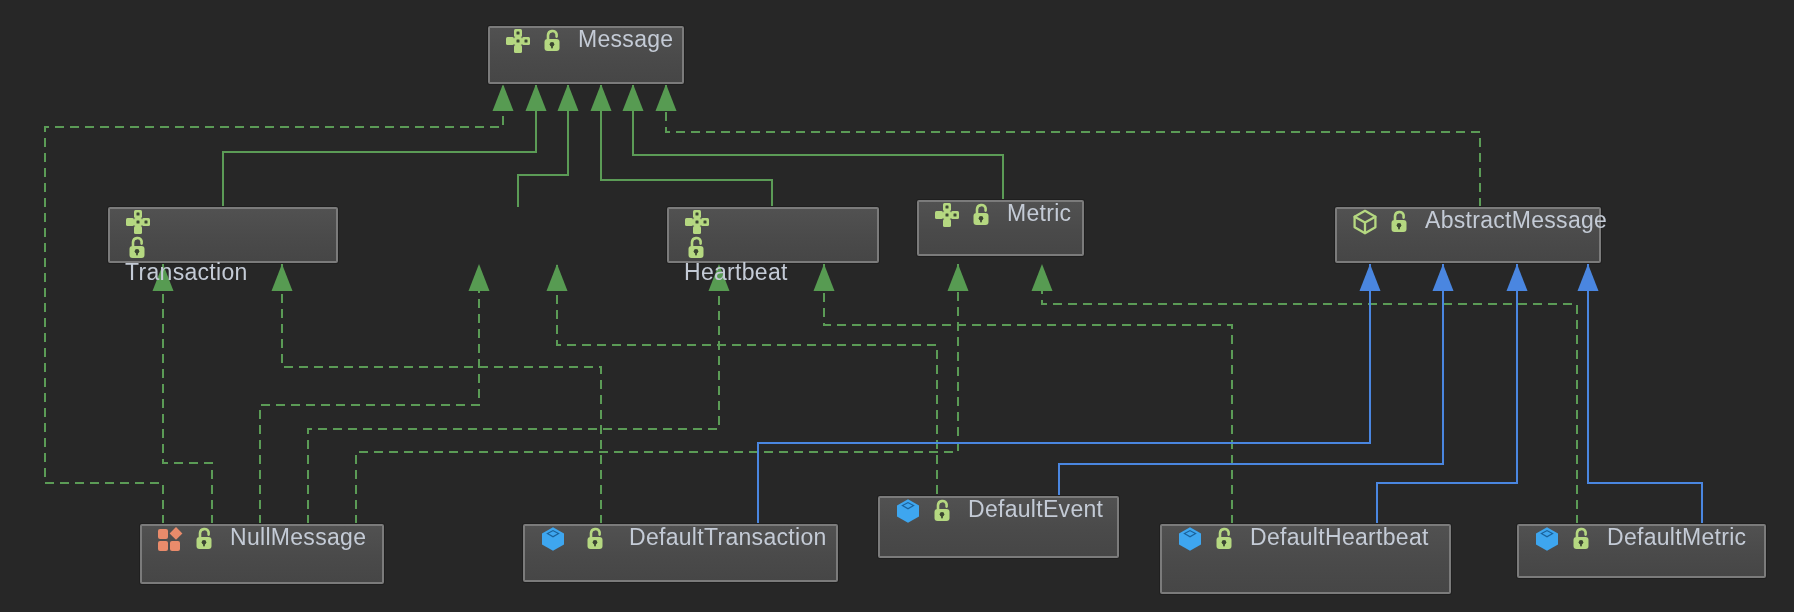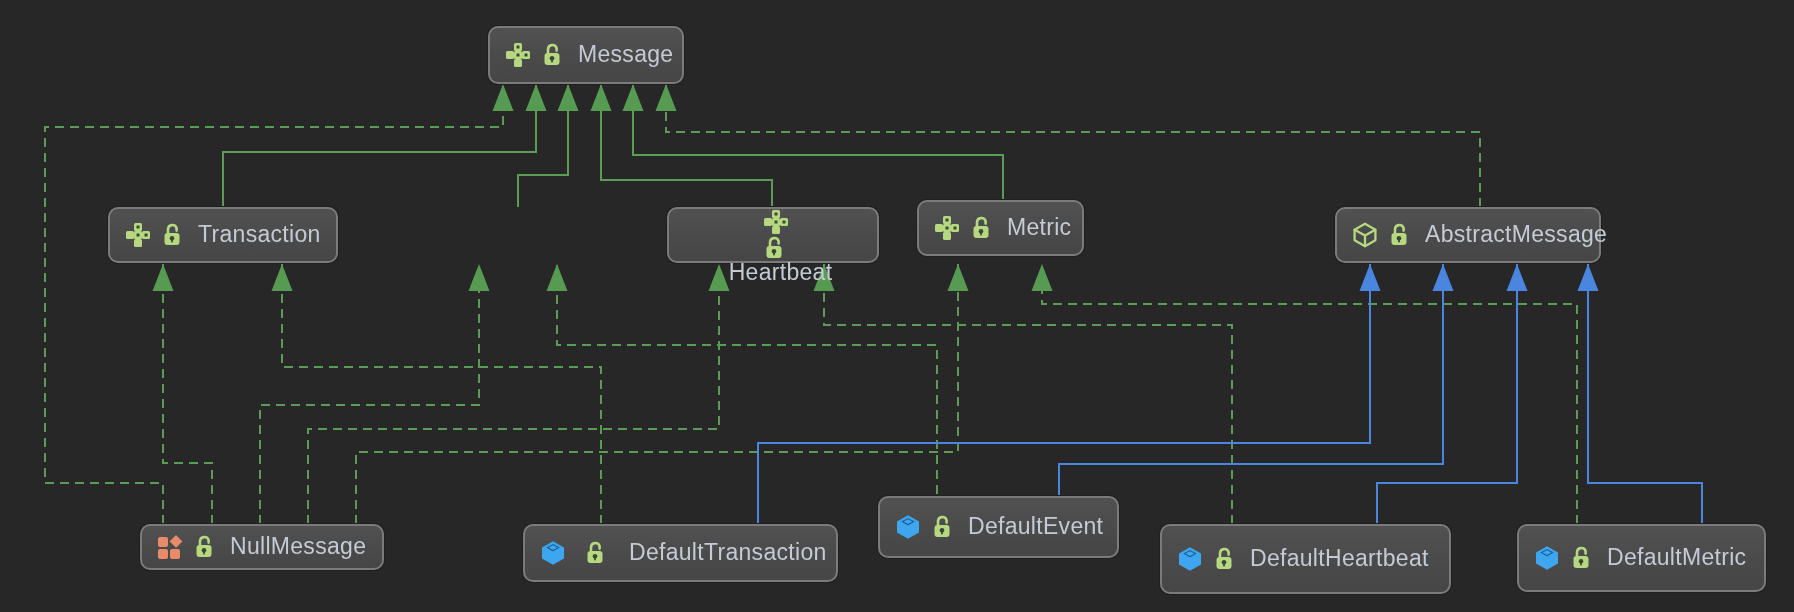--- a/index.html
+++ b/index.html
@@ -13,25 +13,25 @@
   #edge-layer{position:absolute;left:0;top:0;width:1794px;height:612px;}
   .edge{fill:none;stroke-width:2px;}
   .edge.dashed-green{stroke:#5b9b56;stroke-dasharray:9 6;}
   .edge.solid-green{stroke:#5b9b56;}
   .edge.solid-blue{stroke:#4a86e0;}
   .arrowhead.green{fill:#579b52;stroke:none;}
   .arrowhead.blue{fill:#4a86e0;stroke:none;}
   .node{
     position:absolute;
     box-sizing:border-box;
-    display:flex;align-items:center;
+    display:flex;
     padding-left:15px;
     background:linear-gradient(180deg,#515151 0%,#4a4a4a 55%,#464646 100%);
     border:2px solid #7b7b7b;
-    border-radius:10px;
+    border-radius:2px;
     box-shadow:0 0 0 1px #1f1f1f;
     cursor:default;
   }
   .node .icon{display:inline-flex;margin-right:9px;flex:0 0 auto;}
   .node .lock{display:inline-flex;margin-right:12px;flex:0 0 auto;}
   .node .label{
     color:#c4cbd6;
     font-size:23px;
     letter-spacing:0.3px;
     white-space:nowrap;
@@ -98,21 +98,21 @@
       <span class="lock">
         <svg width="26" height="26" viewBox="0 0 26 26">
           <rect x="4.5" y="11" width="15" height="12" fill="#b5d881" rx="3"></rect>
           <circle cx="12" cy="16.2" r="2.3" fill="#3c4632"></circle>
           <path d="M12 19.5 L12 16.5" stroke="#3c4632" stroke-width="1.8" stroke-linecap="round" stroke-linejoin="round" fill="none"></path>
           <path d="M8 11 L8 7.2 A4.4 4.4 0 0 1 16.6 6.2 L16.6 8.6" stroke="#b5d881" stroke-width="2.6" stroke-linecap="round" stroke-linejoin="round" fill="none"></path>
         </svg>
       </span>
       <span class="label">Message</span>
     </div>
-    <div class="node" style="left: 108px; top: 207px; width: 230px; height: 56px;">
+    <div class="node" style="left: 108px; top: 207px; width: 230px; height: 56px; flex-direction: column;">
       <span class="icon">
         <svg width="26" height="26" viewBox="0 0 26 26">
           <rect x="9" y="1" width="8" height="8" fill="#b5d881" rx="1.5"></rect>
           <rect x="1" y="9" width="8" height="8" fill="#b5d881" rx="1.5"></rect>
           <rect x="9" y="9" width="8" height="8" fill="#b5d881" rx="1.5"></rect>
           <rect x="17" y="9" width="8" height="8" fill="#b5d881" rx="1.5"></rect>
           <rect x="9" y="17" width="8" height="8" fill="#b5d881" rx="1.5"></rect>
           <rect x="11.5" y="11.5" width="3" height="3" fill="#3c4632" rx="0.5"></rect>
           <rect x="19.5" y="11.5" width="3" height="3" fill="#3c4632" rx="0.5"></rect>
           <rect x="11.5" y="3.5" width="3" height="3" fill="#3c4632" rx="0.5"></rect>
@@ -184,21 +184,21 @@
       <span class="lock">
         <svg width="26" height="26" viewBox="0 0 26 26">
           <rect x="4.5" y="11" width="15" height="12" fill="#b5d881" rx="3"></rect>
           <circle cx="12" cy="16.2" r="2.3" fill="#3c4632"></circle>
           <path d="M12 19.5 L12 16.5" stroke="#3c4632" stroke-width="1.8" stroke-linecap="round" stroke-linejoin="round" fill="none"></path>
           <path d="M8 11 L8 7.2 A4.4 4.4 0 0 1 16.6 6.2 L16.6 8.6" stroke="#b5d881" stroke-width="2.6" stroke-linecap="round" stroke-linejoin="round" fill="none"></path>
         </svg>
       </span>
       <span class="label">AbstractMessage</span>
     </div>
-    <div class="node" style="left: 140px; top: 524px; width: 244px; height: 46px;">
+    <div class="node" style="left: 140px; top: 524px; width: 244px; height: 60px;">
       <span class="icon">
         <svg width="26" height="26" viewBox="0 0 26 26">
           <rect x="1" y="3" width="10" height="10" fill="#e98b6b" rx="2"></rect>
           <rect x="1" y="15" width="10" height="10" fill="#e98b6b" rx="2"></rect>
           <rect x="13" y="15" width="10" height="10" fill="#e98b6b" rx="2"></rect>
           <path d="M19 1 L25.4 7.4 L19 13.8 L12.6 7.4 Z" fill="#e98b6b"></path>
         </svg>
       </span>
       <span class="lock">
         <svg width="26" height="26" viewBox="0 0 26 26">
@@ -257,21 +257,21 @@
       <span class="lock">
         <svg width="26" height="26" viewBox="0 0 26 26">
           <rect x="4.5" y="11" width="15" height="12" fill="#b5d881" rx="3"></rect>
           <circle cx="12" cy="16.2" r="2.3" fill="#3c4632"></circle>
           <path d="M12 19.5 L12 16.5" stroke="#3c4632" stroke-width="1.8" stroke-linecap="round" stroke-linejoin="round" fill="none"></path>
           <path d="M8 11 L8 7.2 A4.4 4.4 0 0 1 16.6 6.2 L16.6 8.6" stroke="#b5d881" stroke-width="2.6" stroke-linecap="round" stroke-linejoin="round" fill="none"></path>
         </svg>
       </span>
       <span class="label">DefaultHeartbeat</span>
     </div>
-    <div class="node" style="left: 1517px; top: 524px; width: 249px; height: 68px;">
+    <div class="node" style="left: 1517px; top: 524px; width: 249px; height: 54px;">
       <span class="icon">
         <svg width="26" height="26" viewBox="0 0 26 26">
           <path d="M13 1.2 L24 7.4 L24 18.6 L13 24.8 L2 18.6 L2 7.4 Z" fill="#3ea6ef"></path>
           <path d="M6.2 7.6 L13 3.9 L19.8 7.6 L13 11.4 Z" fill="#1b639c"></path>
           <path d="M8.6 7.6 L13 5.2 L17.4 7.6 L13 10 Z" fill="#3ea6ef"></path>
         </svg>
       </span>
       <span class="lock">
         <svg width="26" height="26" viewBox="0 0 26 26">
           <rect x="4.5" y="11" width="15" height="12" fill="#b5d881" rx="3"></rect>

